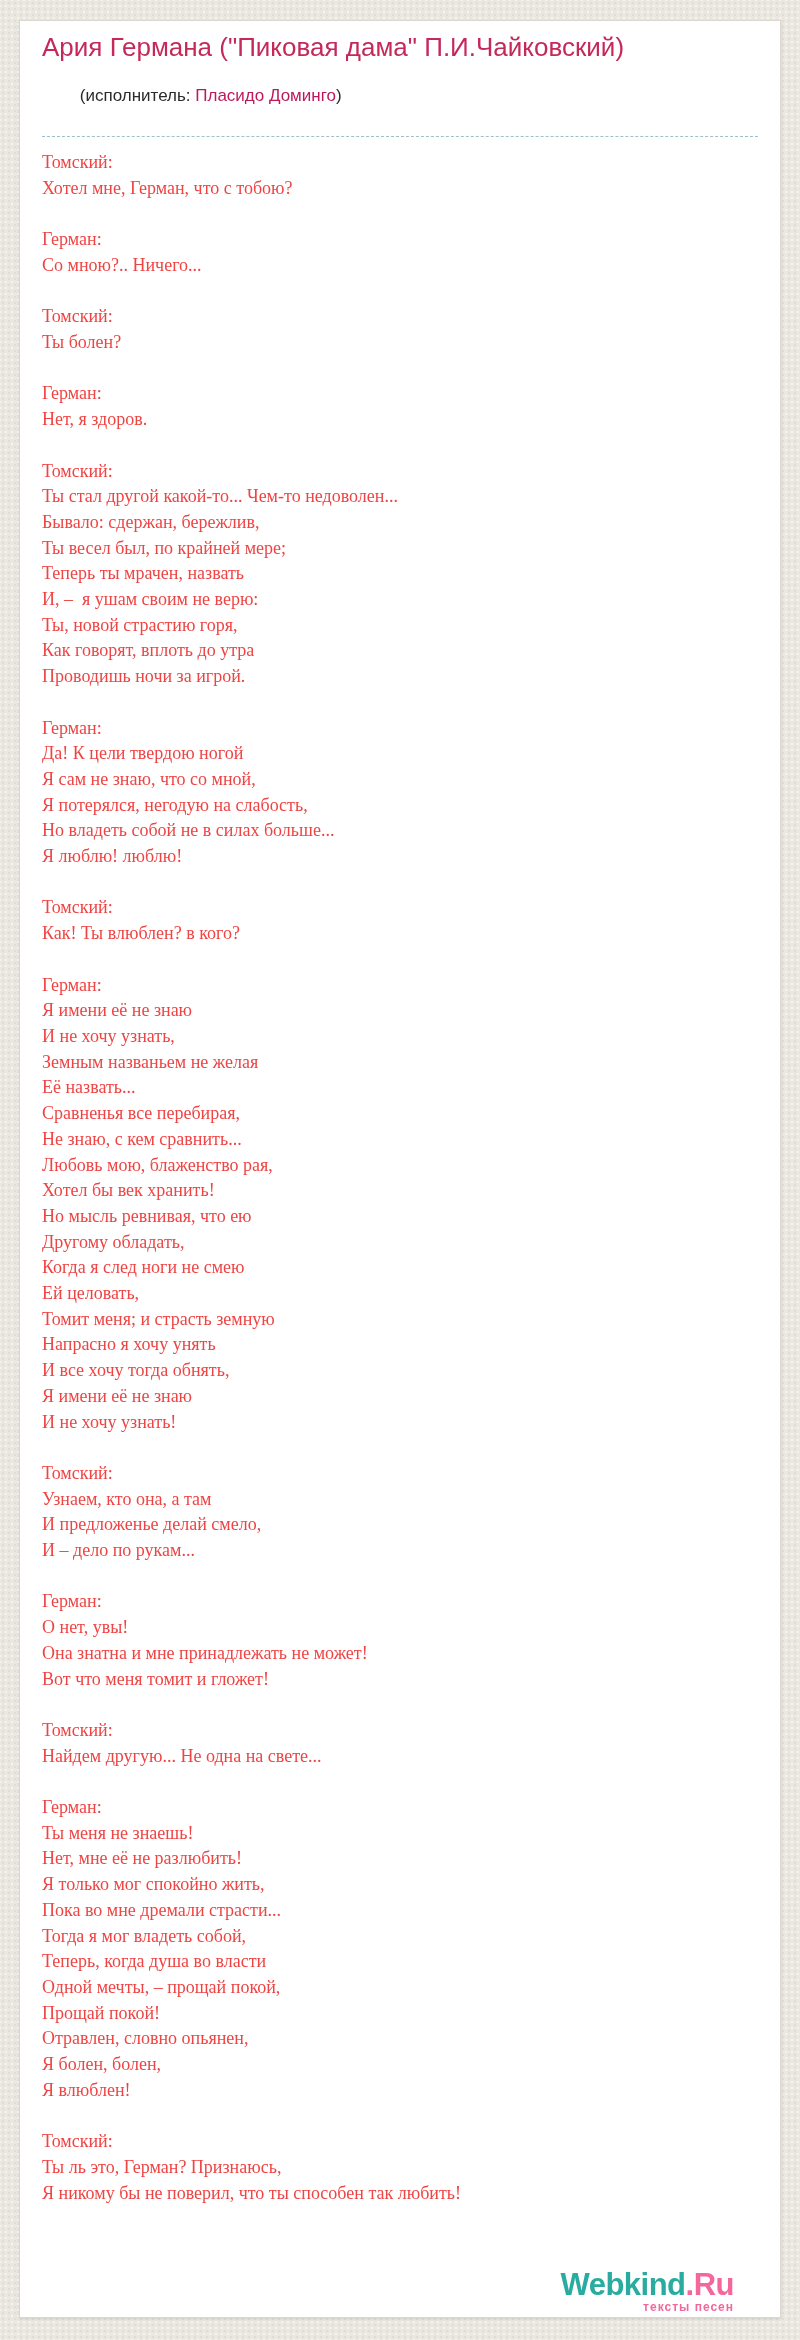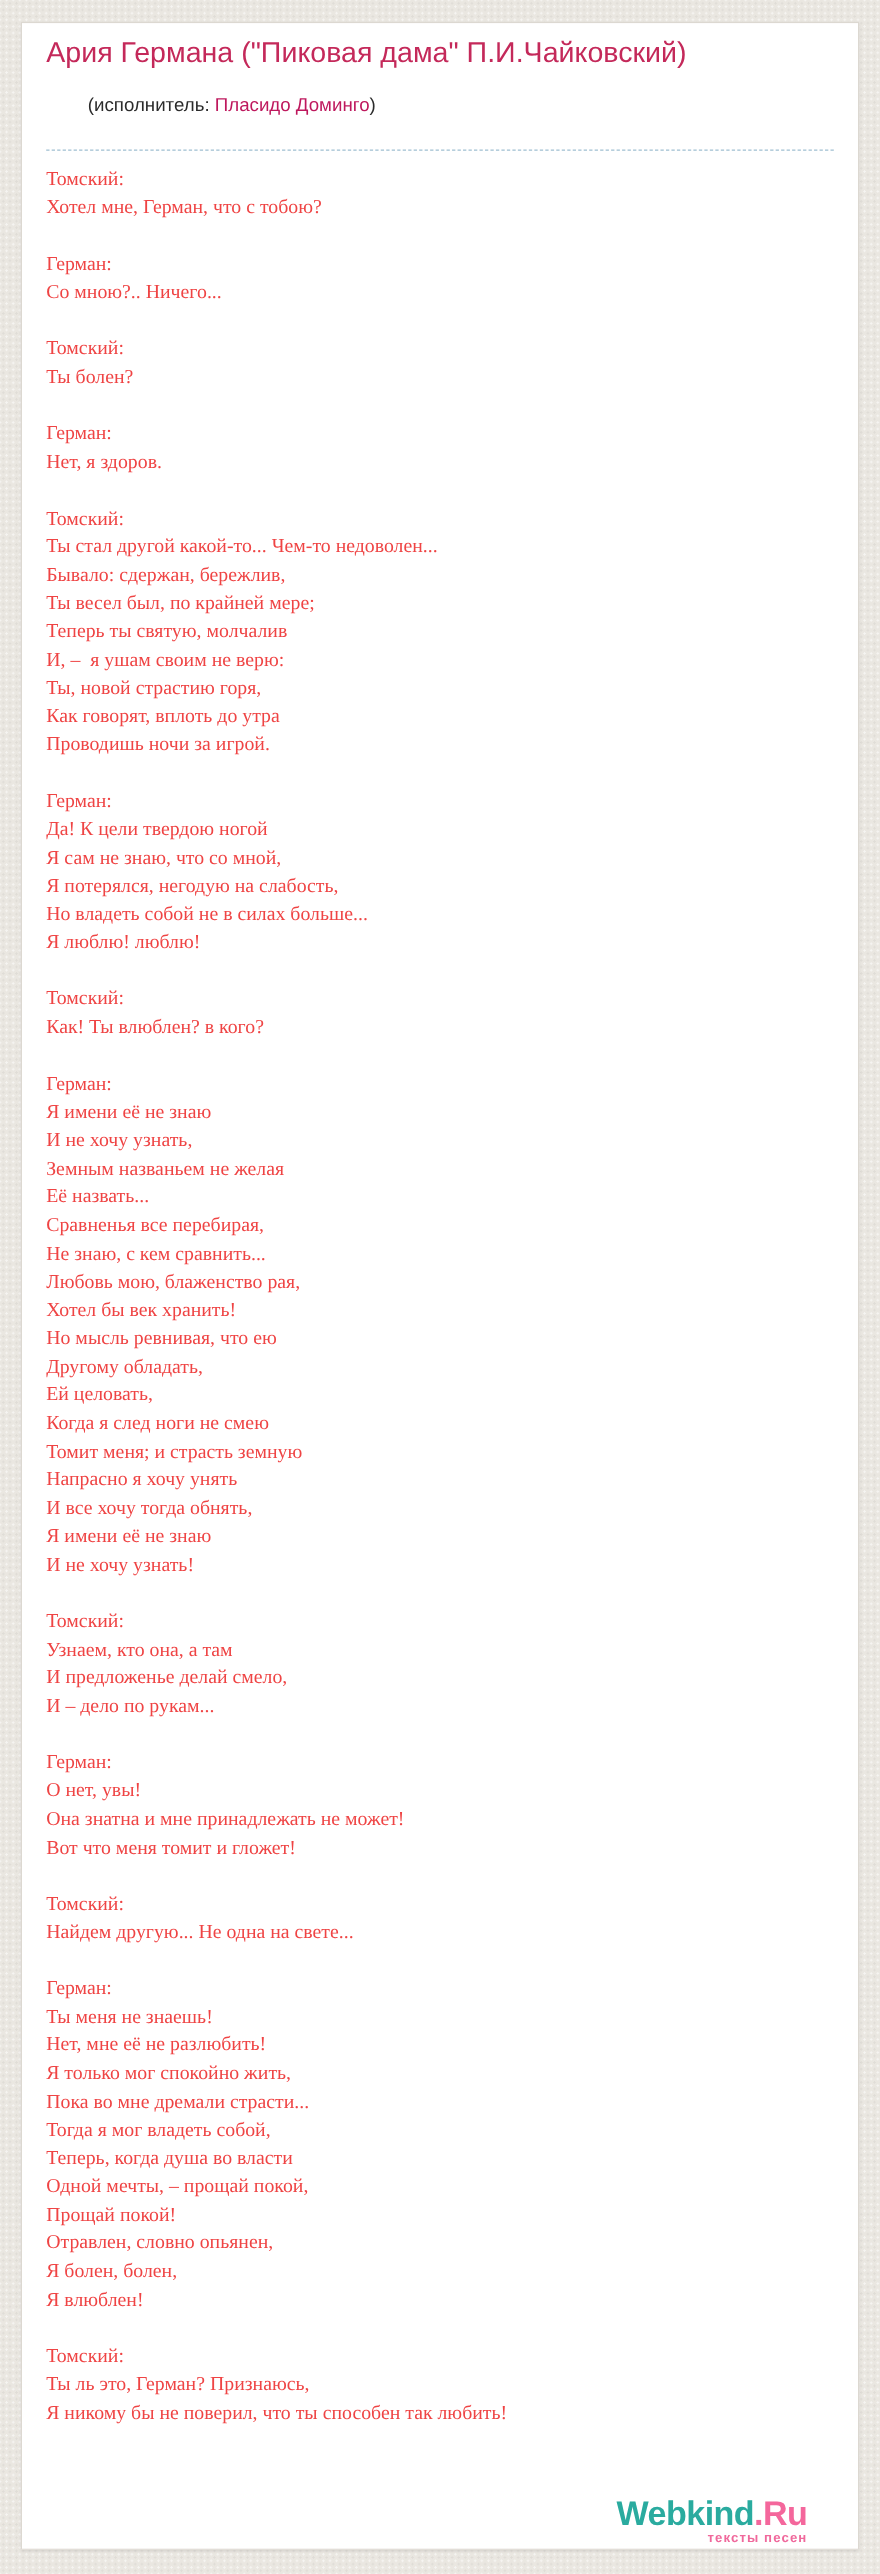--- a/index.html
+++ b/index.html
@@ -88,21 +88,21 @@
         </div>
         <div class="stanza">
           <div class="lyric-line">Герман:</div>
           <div class="lyric-line">Нет, я здоров.</div>
         </div>
         <div class="stanza">
           <div class="lyric-line">Томский:</div>
           <div class="lyric-line">Ты стал другой какой-то... Чем-то недоволен...</div>
           <div class="lyric-line">Бывало: сдержан, бережлив,</div>
           <div class="lyric-line">Ты весел был, по крайней мере;</div>
-          <div class="lyric-line">Теперь ты святую, молчалив</div>
+          <div class="lyric-line">Теперь ты мрачен, назвать</div>
           <div class="lyric-line">И, –  я ушам своим не верю:</div>
           <div class="lyric-line">Ты, новой страстию горя,</div>
           <div class="lyric-line">Как говорят, вплоть до утра</div>
           <div class="lyric-line">Проводишь ночи за игрой.</div>
         </div>
         <div class="stanza">
           <div class="lyric-line">Герман:</div>
           <div class="lyric-line">Да! К цели твердою ногой</div>
           <div class="lyric-line">Я сам не знаю, что со мной,</div>
           <div class="lyric-line">Я потерялся, негодую на слабость,</div>
@@ -118,22 +118,22 @@
           <div class="lyric-line">Я имени её не знаю</div>
           <div class="lyric-line">И не хочу узнать,</div>
           <div class="lyric-line">Земным названьем не желая</div>
           <div class="lyric-line">Её назвать...</div>
           <div class="lyric-line">Сравненья все перебирая,</div>
           <div class="lyric-line">Не знаю, с кем сравнить...</div>
           <div class="lyric-line">Любовь мою, блаженство рая,</div>
           <div class="lyric-line">Хотел бы век хранить!</div>
           <div class="lyric-line">Но мысль ревнивая, что ею</div>
           <div class="lyric-line">Другому обладать,</div>
+          <div class="lyric-line">Когда я след ноги не смею</div>
           <div class="lyric-line">Ей целовать,</div>
-          <div class="lyric-line">Когда я след ноги не смею</div>
           <div class="lyric-line">Томит меня; и страсть земную</div>
           <div class="lyric-line">Напрасно я хочу унять</div>
           <div class="lyric-line">И все хочу тогда обнять,</div>
           <div class="lyric-line">Я имени её не знаю</div>
           <div class="lyric-line">И не хочу узнать!</div>
         </div>
         <div class="stanza">
           <div class="lyric-line">Томский:</div>
           <div class="lyric-line">Узнаем, кто она, а там</div>
           <div class="lyric-line">И предложенье делай смело,</div>

